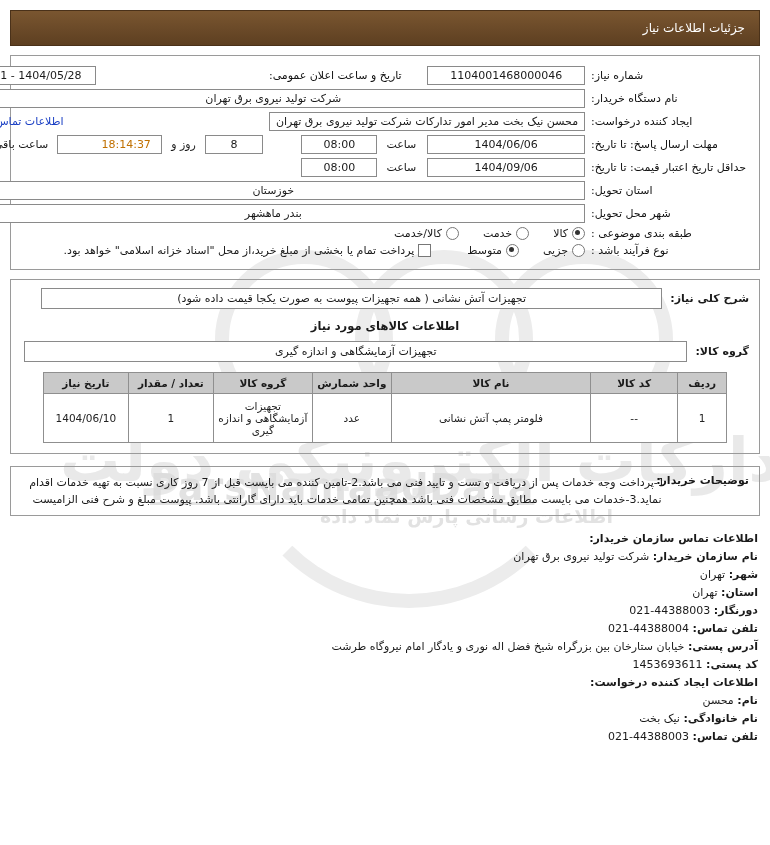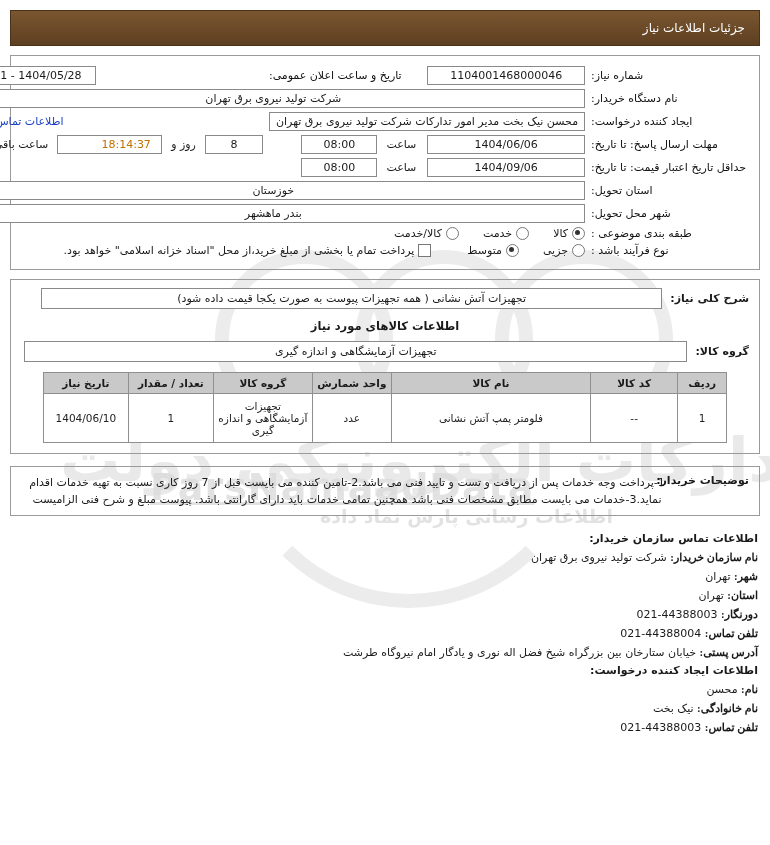--- a/index.html
+++ b/index.html
@@ -183,21 +183,21 @@
   .notes-label { font-weight: bold; font-size: 11px; white-space: nowrap; width: 70px; }
   .notes-text { font-size: 11px; line-height: 17px; text-align: center; flex: 1; }
 
   .contact-block {
     margin: 14px 12px 8px 12px;
     text-align: right;
     font-size: 11px;
     line-height: 18px;
   }
   .contact-block .hd { font-weight: bold; }
-  .contact-block .ln b { font-weight: bold; font-family: Liberation Serif, serif; }
+  .contact-block .ln b { font-weight: bold; }
 </style>
 </head>
 <body>
 
 <div class="page">
 
   <div class="watermark">
     <div class="wm-circle c1"></div>
     <div class="wm-circle c2"></div>
     <div class="wm-circle c3"></div>
@@ -381,20 +381,24 @@
         <span>44388003-021</span>
       </div>
       <div class="ln">
         <b>تلفن تماس:</b>
         <span>44388004-021</span>
       </div>
       <div class="ln">
         <b>آدرس پستی:</b>
         <span>خیابان ستارخان بین بزرگراه شیخ فضل اله نوری و یادگار امام نیروگاه طرشت</span>
       </div>
+      <div class="ln">
+        <b>کد پستی:</b>
+        <span>1453693611</span>
+      </div>
       <div class="hd">اطلاعات ایجاد کننده درخواست:</div>
       <div class="ln">
         <b>نام:</b>
         <span>محسن</span>
       </div>
       <div class="ln">
         <b>نام خانوادگی:</b>
         <span>نیک بخت</span>
       </div>
       <div class="ln">

